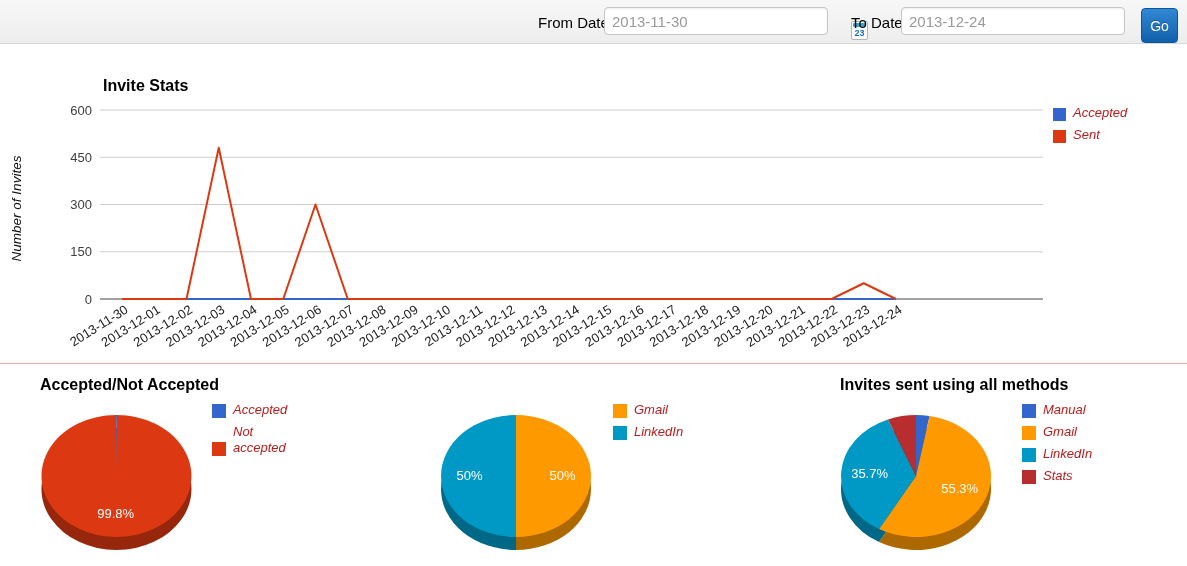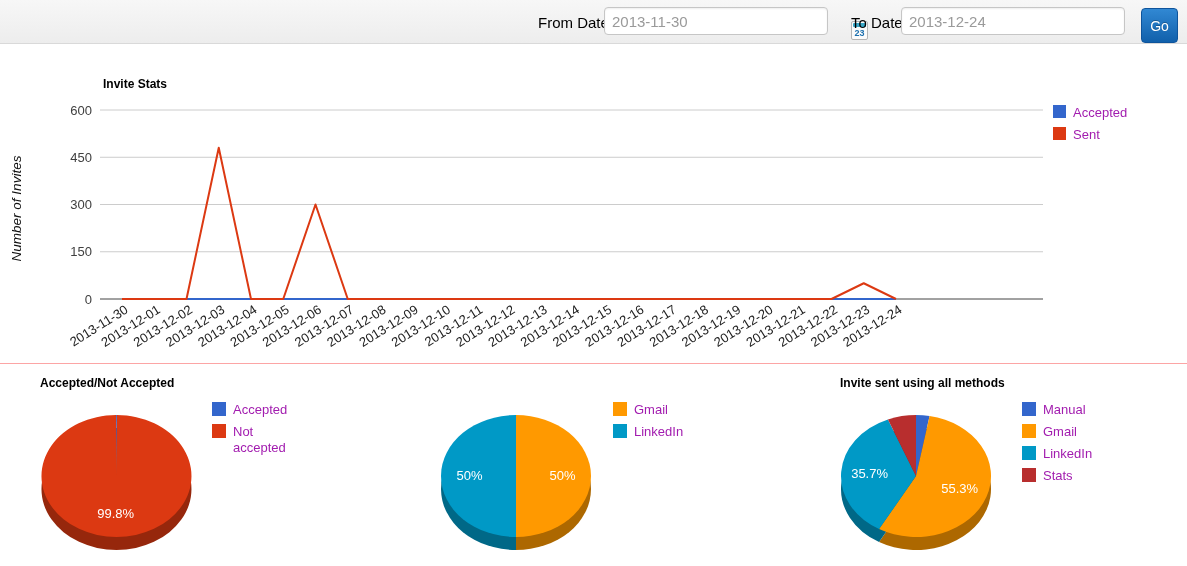--- a/index.html
+++ b/index.html
@@ -29,28 +29,28 @@
   .cal .cal-day{position:absolute;bottom:0;left:0;right:0;text-align:center;
     font-size:9px;font-weight:bold;color:#1b6fae;line-height:11px;}
   .go-btn{
     position:absolute;left:1141px;top:8px;width:37px;height:35px;
     background:linear-gradient(#3188d3,#1160ab);border:1px solid #0e549c;border-radius:4px;
     color:#fff;font-size:14px;cursor:pointer;text-shadow:0 -1px 0 rgba(0,0,0,.25);
     font-family:"Liberation Sans",sans-serif;
   }
   
   .line-section{position:absolute;top:44px;left:0;width:1187px;height:320px;}
-  .chart-title{position:absolute;font-weight:bold;font-size:12px;color:#000;white-space:nowrap;}
+  .chart-title{position:absolute;font-weight:bold;font-size:16px;color:#000;white-space:nowrap;}
   .y-axis-title{
     position:absolute;left:-64px;top:157px;width:160px;text-align:center;
     font-size:13.5px;font-style:italic;color:#111;transform:rotate(-90deg);
     white-space:nowrap;
   }
   .legend{position:absolute;}
-  .legend-item{display:flex;align-items:flex-start;margin-bottom:6px;font-size:13px;color:#a21caf;line-height:16px;}
+  .legend-item{display:flex;align-items:flex-end;margin-bottom:6px;font-size:13px;color:#b91c1c;line-height:16px;font-style:italic;}
   .swatch{width:14px;height:14px;margin-right:7px;flex:0 0 auto;background:#888;}
   .line-legend .swatch{width:13px;height:13px;}
   .pie-legend .legend-label{max-width:64px;}
   svg{display:block;}
   
   .pie-section{position:absolute;top:363px;left:0;width:1187px;height:203px;border-top:1px solid #fca5a5;}
   .pie-block{position:absolute;top:0;width:396px;height:202px;}
   .pie-block .chart-title{top:12px;left:40px;}
   .pie-block .legend{top:38px;}
   .pie-svg{position:absolute;top:22px;left:0;}
@@ -166,21 +166,21 @@
         <span class="legend-label">Gmail</span>
       </div>
       <div class="legend-item">
         <span class="swatch" style="background: rgb(0, 153, 198);"></span>
         <span class="legend-label">LinkedIn</span>
       </div>
     </div>
   </div>
 
   <div class="pie-block" style="left:800px">
-    <span class="chart-title">Invite sent using all methods</span>
+    <span class="chart-title">Invites sent using all methods</span>
     <svg class="pie-svg" width="396" height="180">
         <path d="M116,103 L116.00,42.00 A75,61 0 0 1 129.59,43.01 Z" fill="rgb(35,69,139)"></path>
         <path d="M116,103 L129.59,43.01 A75,61 0 1 1 79.05,156.08 Z" fill="rgb(173,104,0)"></path>
         <path d="M116,103 L79.05,156.08 A75,61 0 0 1 87.95,46.43 Z" fill="rgb(0,104,135)"></path>
         <path d="M116,103 L87.95,46.43 A75,61 0 0 1 116.00,42.00 Z" fill="rgb(125,31,31)"></path>
         <path d="M116,90 L116.00,29.00 A75,61 0 0 1 129.59,30.01 Z" fill="#3366CC"></path>
         <path d="M116,90 L129.59,30.01 A75,61 0 1 1 79.05,143.08 Z" fill="#FF9900"></path>
         <path d="M116,90 L79.05,143.08 A75,61 0 0 1 87.95,33.43 Z" fill="#0099C6"></path>
         <path d="M116,90 L87.95,33.43 A75,61 0 0 1 116.00,29.00 Z" fill="#B82E2E"></path>
         <text x="159.70125572551387" y="106.92279552045589" text-anchor="middle" font-size="13" fill="#ffffff">55.3%</text>

